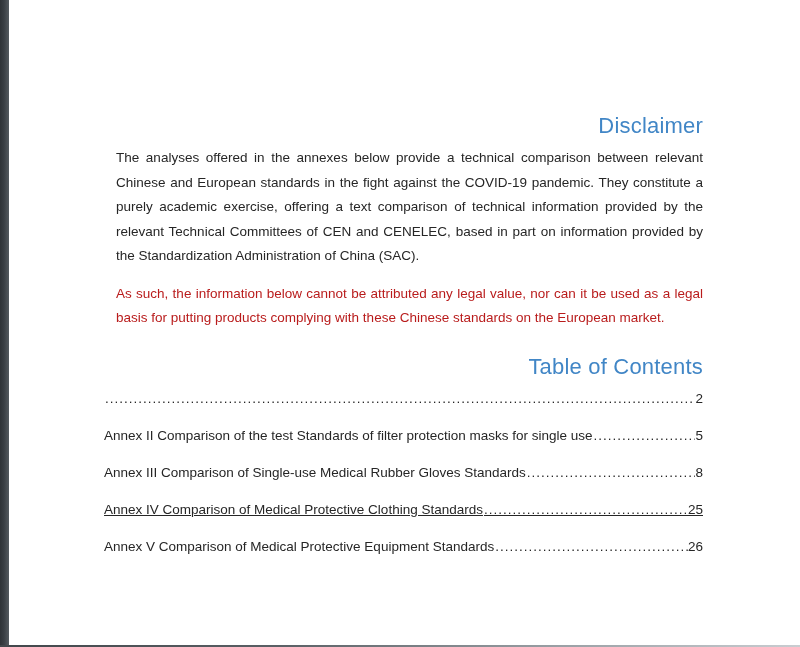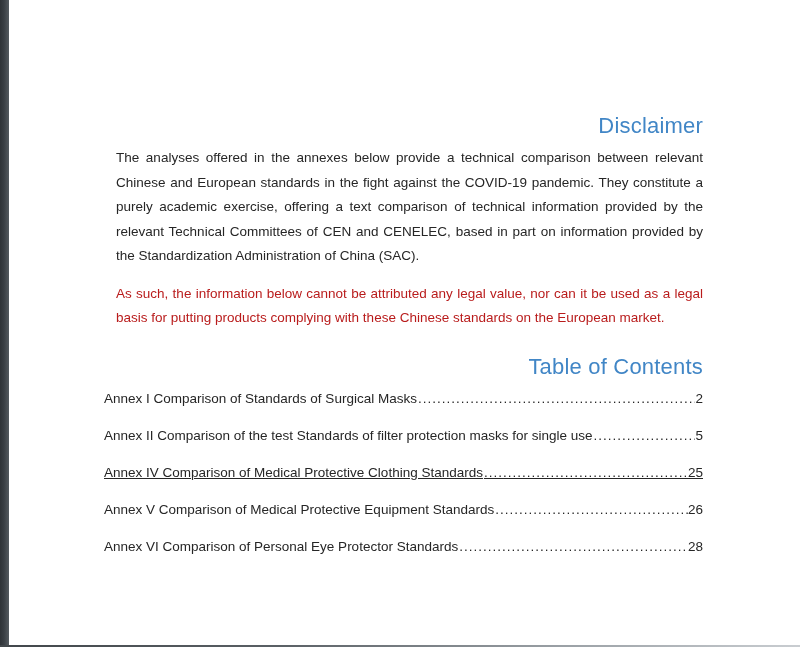--- a/index.html
+++ b/index.html
@@ -88,47 +88,46 @@
 
     <p class="body-para" style="color: rgb(38, 38, 38);">The analyses offered in the annexes below provide a technical comparison between relevant Chinese and European standards in the fight against the COVID-19 pandemic. They constitute a purely academic exercise, offering a text comparison of technical information provided by the relevant Technical Committees of CEN and CENELEC, based in part on information provided by the Standardization Administration of China (SAC).</p>
 
     <p class="body-para" style="color: #b91c1c;">As such, the information below cannot be attributed any legal value, nor can it be used as a legal basis for putting products complying with these Chinese standards on the European market.</p>
 
     <h1 class="h-blue h-toc" style="color: rgb(65, 134, 198);">Table of Contents</h1>
 
     <div class="toc">
 
       <div class="toc-row" style="color: rgb(38, 38, 38);">
-        <span class="toc-title">Annex I Comparison of Standards of Surgical Masks</span>
         <span class="toc-leader"></span>
         <span class="toc-page">2</span>
       </div>
 
       <div class="toc-row" style="color: rgb(38, 38, 38);">
         <span class="toc-title">Annex II Comparison of the test Standards of filter protection masks for single use</span>
         <span class="toc-leader"></span>
         <span class="toc-page">5</span>
       </div>
 
+      <div class="toc-row" style="color: rgb(38, 38, 38);">
+        <span class="toc-title">Annex III Comparison of Single-use Medical Rubber Gloves Standards</span>
+        <span class="toc-leader"></span>
+        <span class="toc-page">8</span>
+      </div>
 
       <div class="toc-row" style="color: rgb(38, 38, 38); text-decoration: underline;">
         <span class="toc-title">Annex IV Comparison of Medical Protective Clothing Standards</span>
         <span class="toc-leader"></span>
         <span class="toc-page">25</span>
       </div>
 
       <div class="toc-row" style="color: rgb(38, 38, 38);">
         <span class="toc-title">Annex V Comparison of Medical Protective Equipment Standards</span>
         <span class="toc-leader"></span>
         <span class="toc-page">26</span>
       </div>
 
-      <div class="toc-row" style="color: rgb(38, 38, 38);">
-        <span class="toc-title">Annex VI Comparison of Personal Eye Protector Standards</span>
-        <span class="toc-leader"></span>
-        <span class="toc-page">28</span>
-      </div>
 
     </div>
   </div>
 
   <div class="edge-bottom"></div>
 </div>
 
 </body></html>

